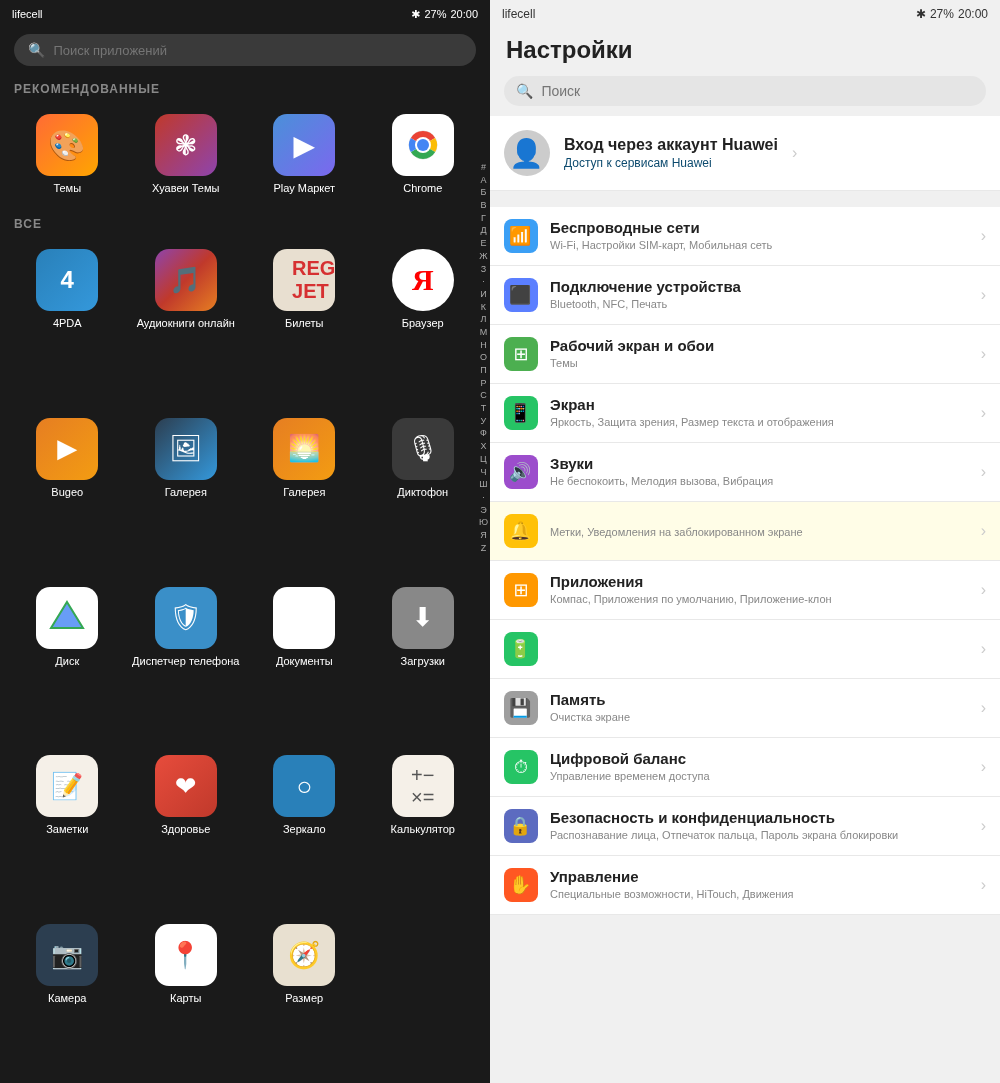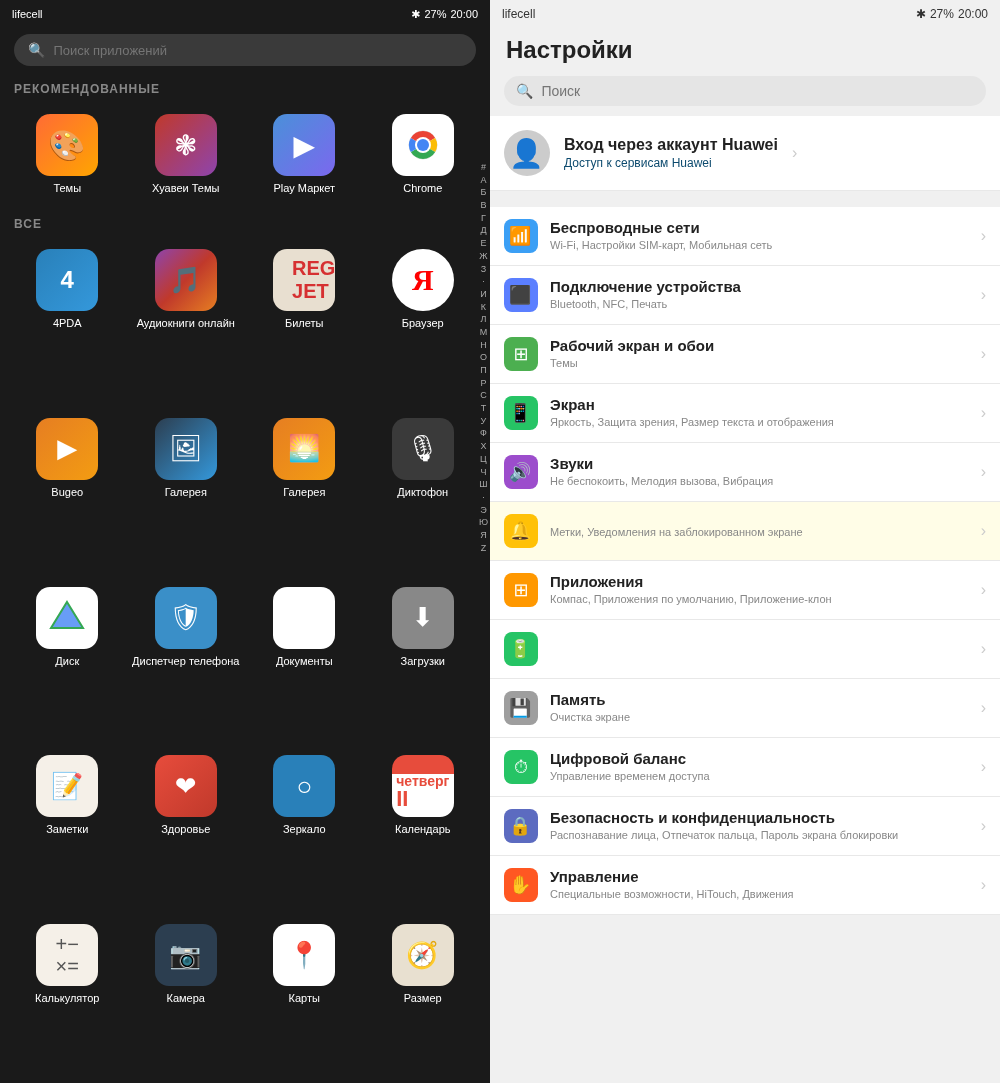--- a/index.html
+++ b/index.html
@@ -423,26 +423,20 @@
       <span class="app-label">Здоровье</span>
     </div>
 
     <div class="app-item">
       <div class="app-icon icon-mirror">
         <span style="font-size:26px; color:#fff;">○</span>
       </div>
       <span class="app-label">Зеркало</span>
     </div>
 
-    <div class="app-item">
-      <div class="app-icon icon-calendar" style="background: linear-gradient(#e74c3c 30%, #fff 30%); overflow:hidden;">
-        <span style="font-size:14px; color:#e74c3c; margin-top:12px; font-weight:bold; line-height:1;">четверг<br><span style="font-size:22px;">II</span></span>
-      </div>
-      <span class="app-label">Календарь</span>
-    </div>
 
     <div class="app-item">
       <div class="app-icon icon-calc">
         <span style="font-size:20px; color:#555; line-height:1.1; text-align:center;">+−<br>×=</span>
       </div>
       <span class="app-label">Калькулятор</span>
     </div>
 
     <div class="app-item">
       <div class="app-icon icon-camera">

